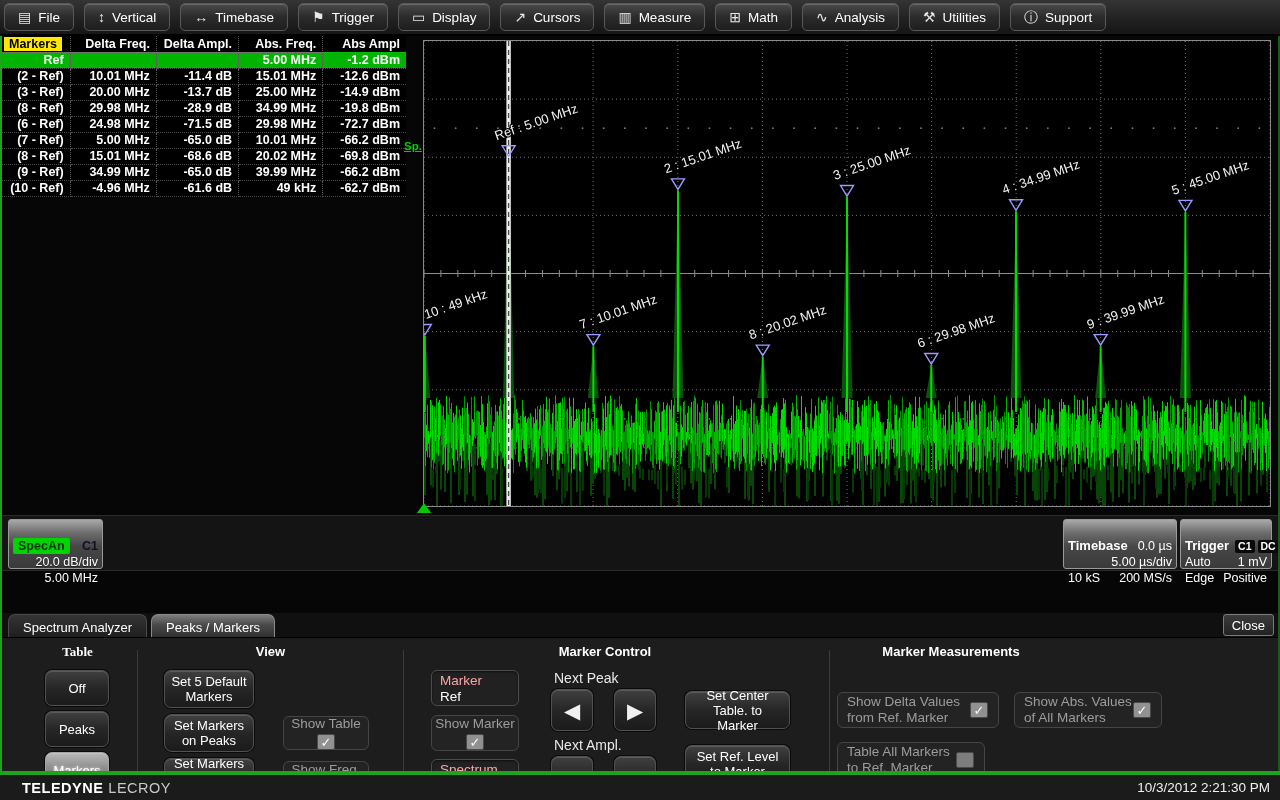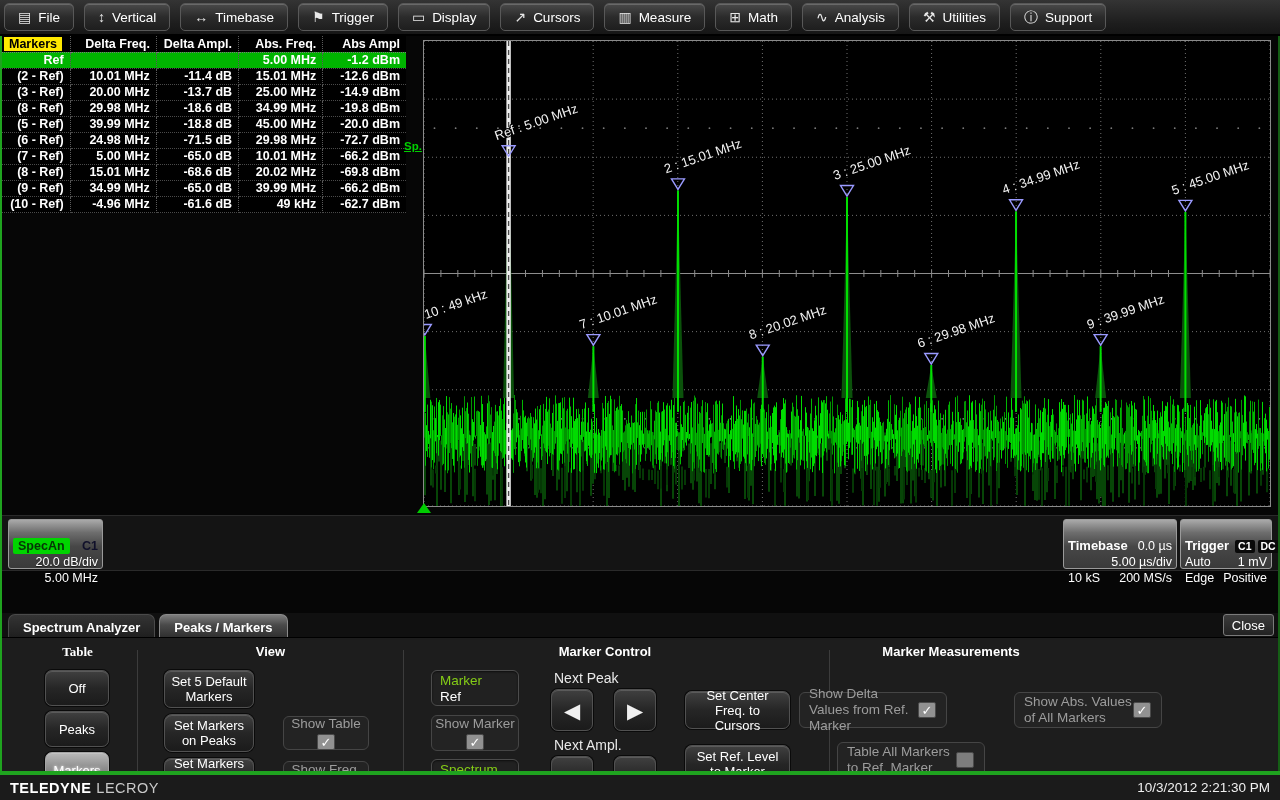--- a/index.html
+++ b/index.html
@@ -63,21 +63,21 @@
   .dbox b{font-size:13px;}
   .mini-badge{background:#0a0a0a;color:#fff;font-size:10.5px;font-weight:bold;
     padding:0 3px;border-radius:2px;line-height:13px;align-self:center;}
 
   
   .dialog{position:absolute;left:0;top:577px;width:1280px;height:194px;background:#1c1c1c;}
   .tabbar{position:relative;height:24px;background:#101010;display:flex;align-items:flex-end;
     gap:4px;padding-left:8px;}
   .tab{height:23px;padding:3px 14px 0;border:1px solid #4a4a4a;border-bottom:none;
     border-radius:7px 7px 0 0;background:linear-gradient(180deg,#343434,#1f1f1f);
-    color:#fff;font-size:13px;font-weight:bold;cursor:pointer;white-space:nowrap;}
+    color:#fff;font-size:13px;font-weight:normal;cursor:pointer;white-space:nowrap;}
   .tab.active{background:linear-gradient(180deg,#7d7d7d,#4a4a4a 45%,#303030);border-color:#8a8a8a;}
   .close-btn{position:absolute;right:6px;top:1px;height:22px;padding:0 8px;
     background:linear-gradient(180deg,#3c3c3c,#222);border:1px solid #7a7a7a;border-radius:3px;
     color:#fff;font-size:13px;cursor:pointer;}
   .dialog-body{position:relative;width:1280px;height:170px;background:#1d1d1d;
     border-top:1px solid #000;}
   .sec-title{position:absolute;top:6px;color:#fff;font-size:13px;font-weight:bold;text-align:center;}
   .vdiv{position:absolute;top:12px;height:152px;width:1px;background:#3c3c3c;}
 
   .btn3d{position:absolute;border:1px solid #515151;border-radius:7px;color:#fff;
@@ -85,36 +85,36 @@
     font-size:13px;display:flex;align-items:center;justify-content:center;text-align:center;
     line-height:15px;cursor:pointer;box-shadow:inset 0 1px 0 rgba(255,255,255,.14),0 0 0 1px #0a0a0a;}
   .btn3d.selected{background:linear-gradient(180deg,#b9b9b9,#8d8d8d 45%,#636363);
     border-color:#a5a5a5;text-shadow:0 0 3px #fff;}
   .arrow-btn{font-size:21px;color:#f0f0f0;}
   .small-lab{position:absolute;color:#e8e8e8;font-size:14px;}
 
   .field{position:absolute;border:1px solid #4c4c4c;border-radius:6px;background:#212121;
     padding:2px 8px;font-size:13.5px;line-height:16px;cursor:pointer;
     box-shadow:inset 0 1px 2px rgba(0,0,0,.6);}
-  .field .flabel{color:#84cc16;}
+  .field .flabel{color:#fca5a5;}
   .field .fvalue{color:#fff;}
 
   .chk-btn{position:absolute;border:1px solid #454545;border-radius:6px;background:#232323;
     color:#9c9c9c;font-size:13.5px;cursor:pointer;display:flex;}
   .chk-btn.stack{flex-direction:column;align-items:center;justify-content:center;gap:3px;}
   .chk-btn.row{flex-direction:row;align-items:center;justify-content:space-between;
     padding:0 10px 0 9px;text-align:left;line-height:16px;}
   .chk{width:18px;height:16px;background:#919191;border:1px solid #4a4a4a;border-radius:2px;
     color:#fff;font-size:13px;font-weight:bold;line-height:15px;text-align:center;flex:0 0 auto;}
   .chk.off{background:#7d7d7d;color:transparent;}
 
   
   .statusbar{position:absolute;left:0;top:775px;width:1280px;height:25px;background:#1b1b1b;
     display:flex;align-items:center;justify-content:space-between;padding:0 10px;}
-  .logo{color:#fff;font-size:14.5px;letter-spacing:.5px;}
+  .logo{color:#fff;font-size:14.5px;letter-spacing:.5px;margin-left:12px;}
   .logo .l1{font-weight:bold;}
   .logo .l2{font-weight:normal;color:#c9c9c9;margin-left:5px;}
   .clock{color:#efefef;font-size:13.5px;}
 </style>
 </head>
 <body>
 
 <div class="menubar" id="menubar">
     <button class="menu-btn">
       <span class="mi">▤</span>
@@ -192,30 +192,23 @@
         <tr>
           <td>(3 - Ref)</td>
           <td>20.00 MHz</td>
           <td>-13.7 dB</td>
           <td>25.00 MHz</td>
           <td>-14.9 dBm</td>
         </tr>
         <tr>
           <td>(8 - Ref)</td>
           <td>29.98 MHz</td>
-          <td>-18.6 dB</td>
+          <td>-28.9 dB</td>
           <td>34.99 MHz</td>
           <td>-19.8 dBm</td>
-        </tr>
-        <tr>
-          <td>(5 - Ref)</td>
-          <td>39.99 MHz</td>
-          <td>-18.8 dB</td>
-          <td>45.00 MHz</td>
-          <td>-20.0 dBm</td>
         </tr>
         <tr>
           <td>(6 - Ref)</td>
           <td>24.98 MHz</td>
           <td>-71.5 dB</td>
           <td>29.98 MHz</td>
           <td>-72.7 dBm</td>
         </tr>
         <tr>
           <td>(7 - Ref)</td>
@@ -535,37 +528,37 @@
       </div>
 
       <div class="small-lab" style="left:554px;top:32px;">Next Peak</div>
       <button class="btn3d arrow-btn" style="left:551px;top:51px;width:42px;height:42px;">◀</button>
       <button class="btn3d arrow-btn" style="left:614px;top:51px;width:42px;height:42px;">▶</button>
 
       <div class="small-lab" style="left:554px;top:99px;">Next Ampl.</div>
       <button class="btn3d arrow-btn" style="left:551px;top:118px;width:42px;height:42px;">▼</button>
       <button class="btn3d arrow-btn" style="left:614px;top:118px;width:42px;height:42px;">▲</button>
 
-      <button class="btn3d" style="left:685px;top:53px;width:105px;height:38px;">Set Center Freq. to Cursors</button>
+      <button class="btn3d" style="left:685px;top:53px;width:105px;height:38px;">Set Center Table. to Marker</button>
       <button class="btn3d" style="left:685px;top:107px;width:105px;height:38px;">Set Ref. Level to Marker</button>
     <button class="btn3d" style="left: 45px; top: 32px; width: 64px; height: 36px;">Off</button>
         <button class="btn3d" style="left: 45px; top: 73px; width: 64px; height: 36px;">Peaks</button>
         <button class="btn3d selected" style="left: 45px; top: 114px; width: 64px; height: 36px;">Markers</button>
         <button class="btn3d" style="left: 164px; top: 32px; width: 90px; height: 38px;">Set 5 Default Markers</button>
         <button class="btn3d" style="left: 164px; top: 76px; width: 90px; height: 38px; border-radius: 8px;">Set Markers on Peaks</button>
         <button class="btn3d" style="left: 164px; top: 120px; width: 90px; height: 40px;">Set Markers on Harmonics</button>
         <div class="chk-btn stack" style="left: 283px; top: 78px; width: 86px; height: 34px;">
           <span>Show Table</span>
           <span class="chk">✓</span>
         </div>
         <div class="chk-btn stack" style="left: 283px; top: 123px; width: 86px; height: 36px;">
           <span>Show Freq.</span>
           <span class="chk">✓</span>
         </div>
-        <div class="chk-btn row" style="left: 799px; top: 54px; width: 148px; height: 36px;">
+        <div class="chk-btn row" style="left: 837px; top: 54px; width: 162px; height: 36px;">
           <span>Show Delta Values from Ref. Marker</span>
           <span class="chk">✓</span>
         </div>
         <div class="chk-btn row" style="left: 1014px; top: 54px; width: 148px; height: 36px;">
           <span>Show Abs. Values of All Markers</span>
           <span class="chk">✓</span>
         </div>
         <div class="chk-btn row" style="left: 837px; top: 104px; width: 148px; height: 36px;">
           <span>Table All Markers to Ref. Marker</span>
           <span class="chk off"></span>

